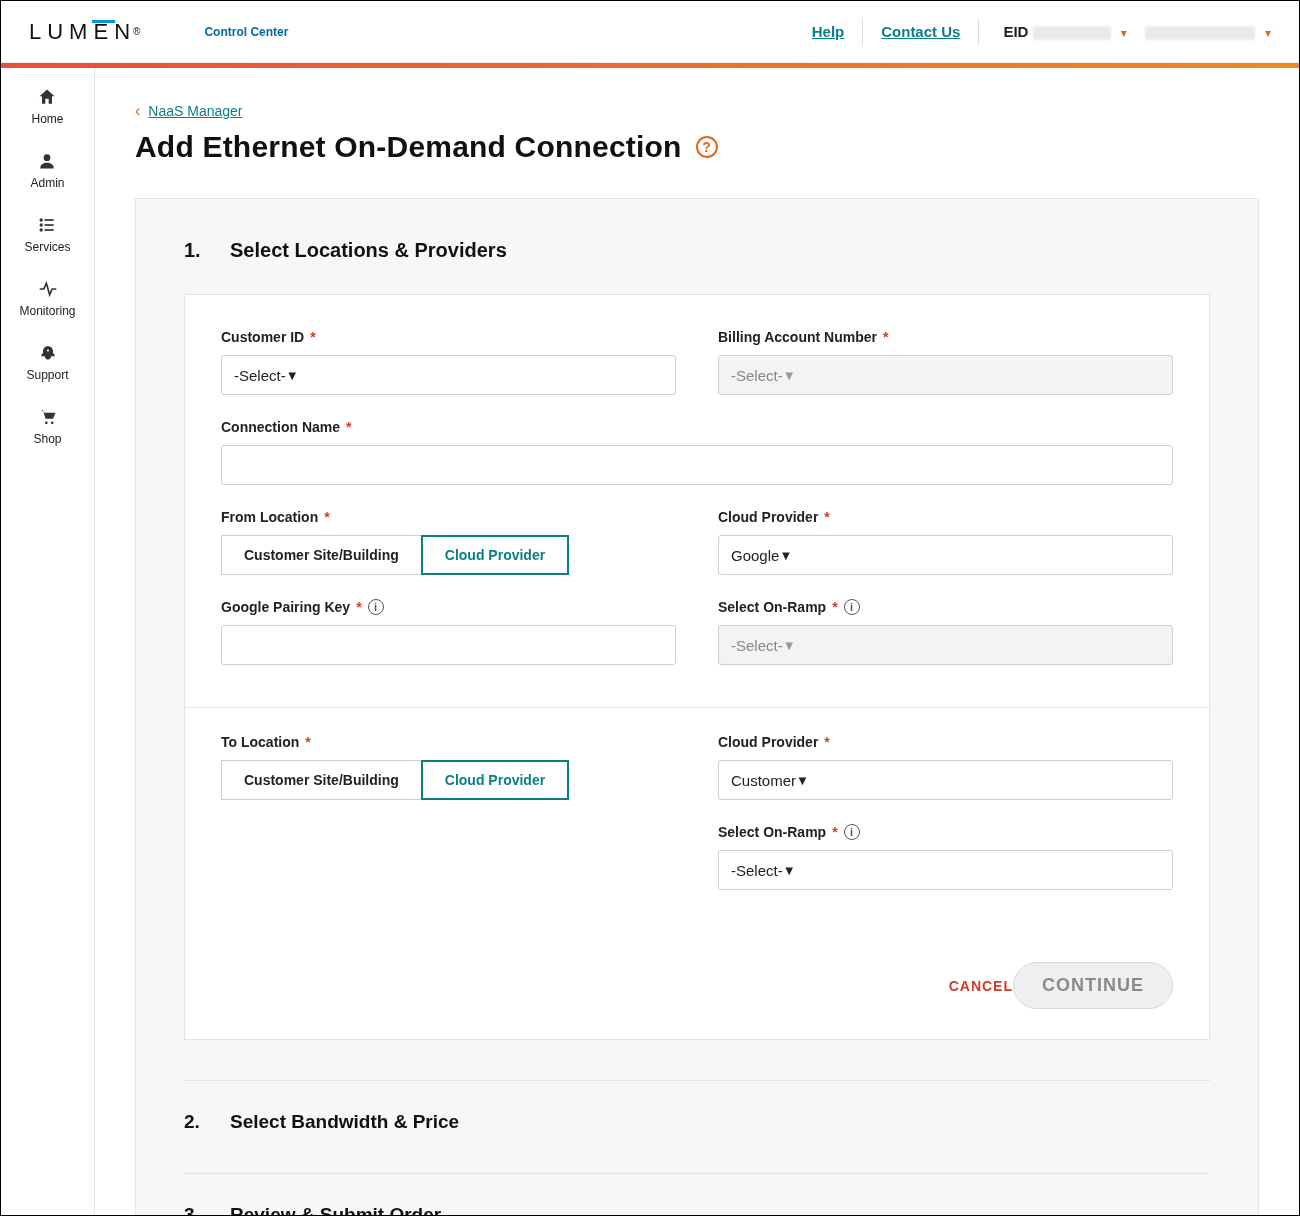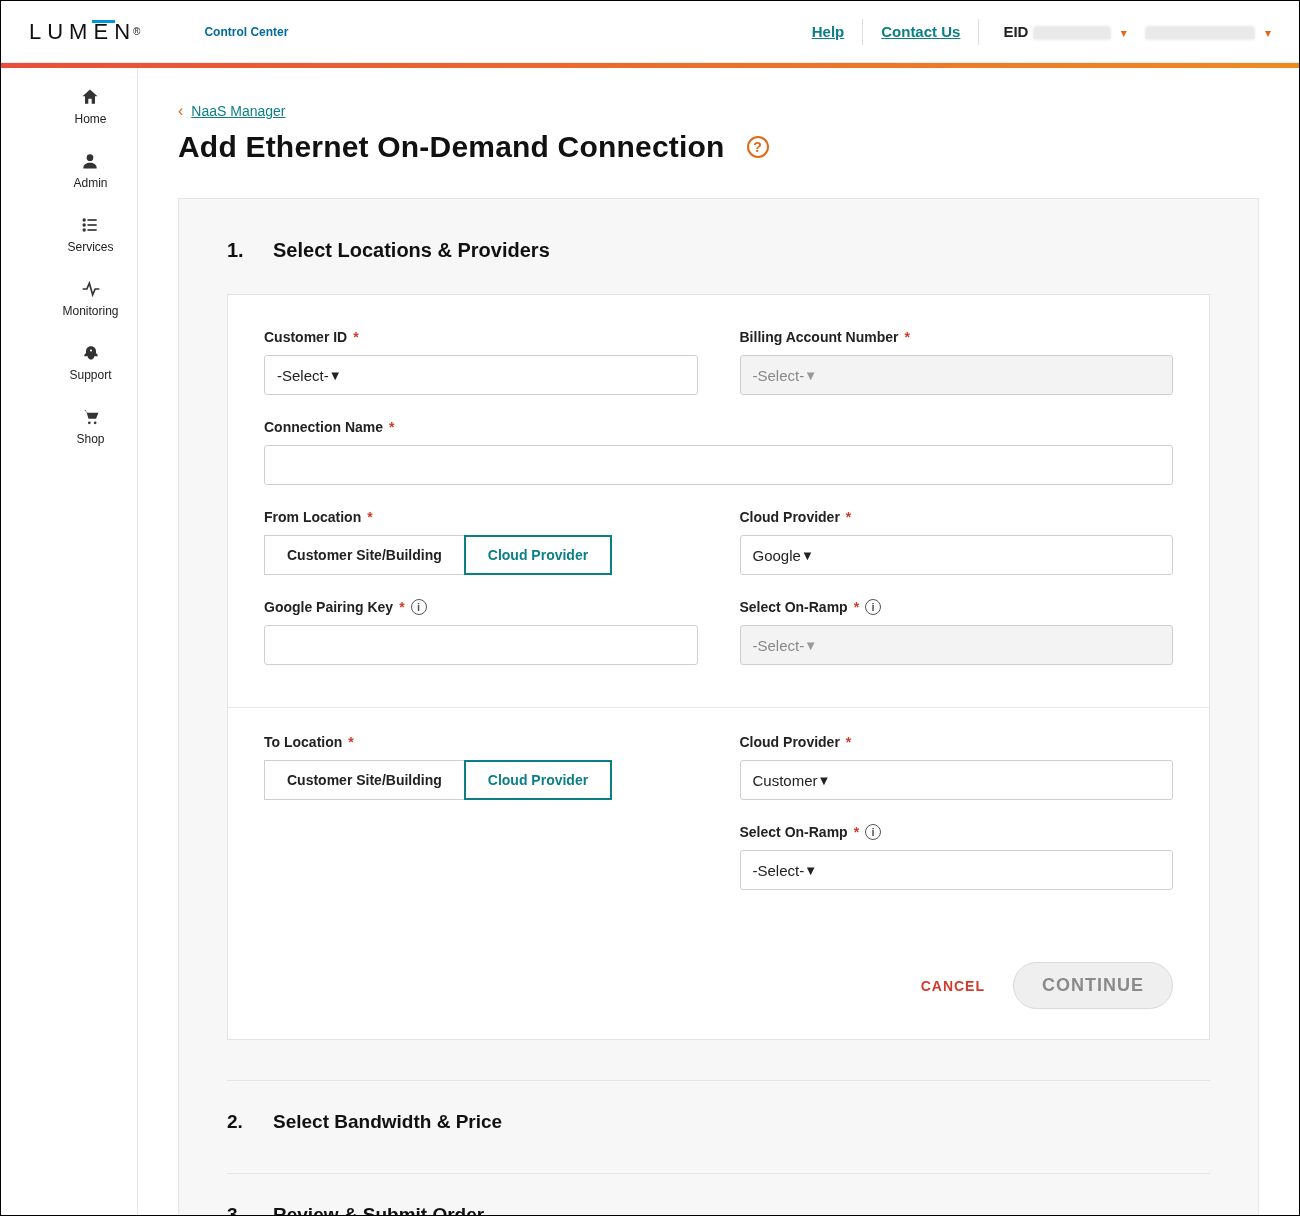--- a/index.html
+++ b/index.html
@@ -53,34 +53,34 @@
     border-radius:3px; filter: blur(1px); vertical-align: middle;
   }
   .blur2 {
     display:inline-block; width:110px; height:14px; background:#e9e9e9;
     border-radius:3px; filter: blur(1px); vertical-align: middle;
   }
   .chev-orange { color:#e06a18; font-size:12px; margin-left:6px; }
   
   .accentbar { height: 5px; background: linear-gradient(90deg,#e94e3a 0%, #f08a1e 100%); }
   
-  .shell { display: flex; height: calc(100% - 67px); padding-left: 43px; }
+  .shell { display: flex; height: calc(100% - 67px); }
   .sidebar {
     width: 94px; border-right: 1px solid #e7e7e7;
     display: flex; flex-direction: column; align-items: center;
     padding-top: 18px; gap: 24px; background:#fff;
   }
   .nav-item { display:flex; flex-direction:column; align-items:center; gap:4px; cursor:pointer;}
   .nav-item .ico { width:22px; height:22px; color:#333; display:flex; align-items:center; justify-content:center;}
   .nav-item .lbl { font-size: 12px; color:#222; }
   .main { flex:1; padding: 34px 40px 40px 40px; overflow:auto; }
   .breadcrumb { display:flex; align-items:center; gap:8px; margin-bottom:10px; }
   .breadcrumb .back { color:#e06a18; font-size:16px; }
   .breadcrumb a { color:#0b7f84; font-size:14px; text-decoration:underline; cursor:pointer; }
-  .page-title { display:flex; align-items:center; gap:22px;text-align:right; }
+  .page-title { display:flex; align-items:center; gap:14px;text-align:right; }
   .page-title h1 { font-size:30px; font-weight:800; letter-spacing:0.2px; color:#111;}
   .help-circ {
     width:22px;height:22px;border:2px solid #e06a18;border-radius:50%;
     display:flex;align-items:center;justify-content:center;color:#e06a18;font-weight:700;font-size:14px;
     cursor:pointer;
   }
   .panel {
     margin-top: 34px; border:1px solid #e5e5e5; background:#f7f7f7;
     padding: 40px 48px 40px 48px;
   }
@@ -112,21 +112,21 @@
     border:none; outline:none; width:100%; height:100%; font-size:15px; background:transparent;
   }
   .toggle-group { display:flex; }
   .toggle-btn {
     height:40px; padding:0 22px; border:1px solid #cfcfcf; background:#fff;
     font-size:14px; font-weight:700; color:#222; cursor:pointer; display:flex; align-items:center;
   }
   .toggle-btn.active { border:2px solid #0b7f84; color:#0b7f84; }
   .toggle-btn:first-child { border-right:none; }
   .divider { height:1px; background:#e8e8e8; margin: 18px -36px 26px -36px; }
-  .actions { display:flex; justify-content:flex-end; gap:28px; margin-top:48px; align-items:center;}
+  .actions { display:flex; justify-content:flex-end; margin-top:48px; align-items:center;}
   .btn-cancel { color:#d23b2a; font-weight:800; letter-spacing:1px; font-size:14px; cursor:pointer;}
   .btn-continue {
     background:#efefef; color:#8a8a8a; font-weight:800; letter-spacing:1px;
     font-size:18px; padding:12px 28px; border:1px solid #d9d9d9; border-radius:24px;
   }
   .step-later { margin-top:40px; padding-top:30px; border-top:1px solid #e4e4e4; }
   .step-later .step-head { font-size:19px; }
   svg { display:block; }
 </style>
 </head>

